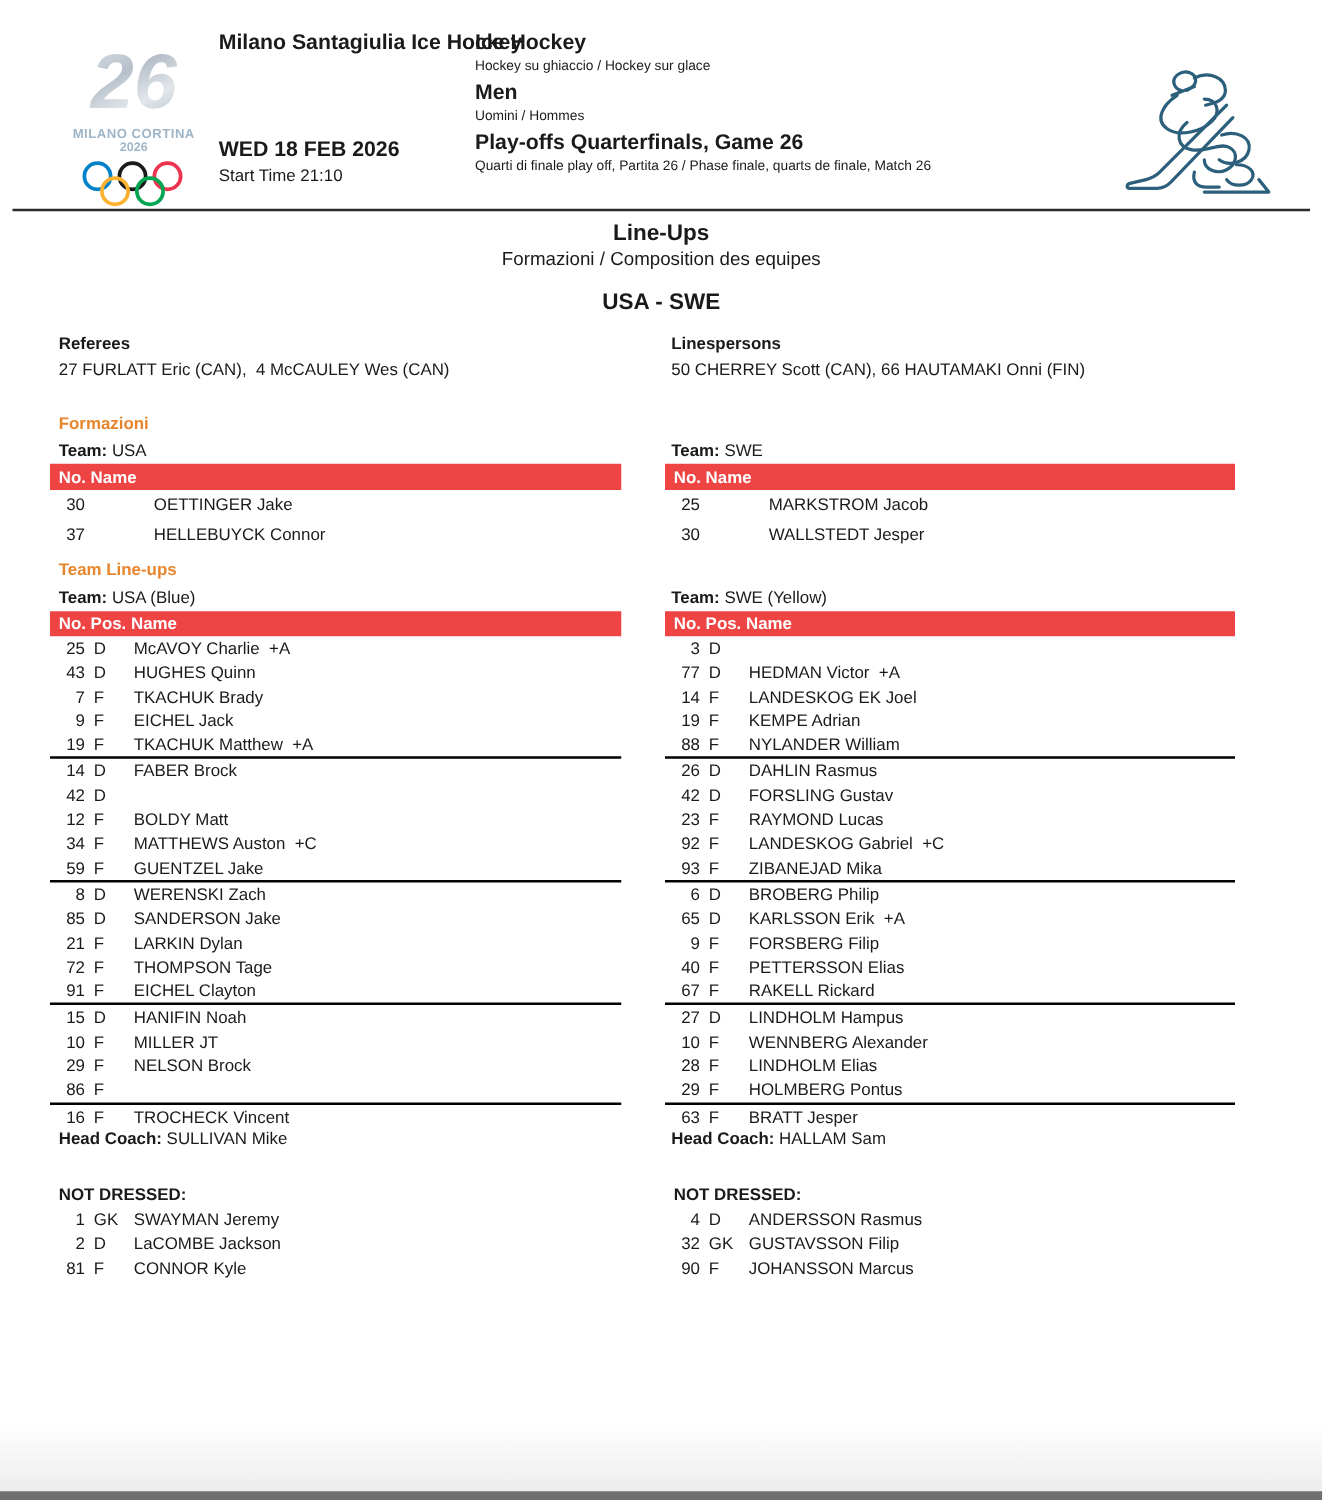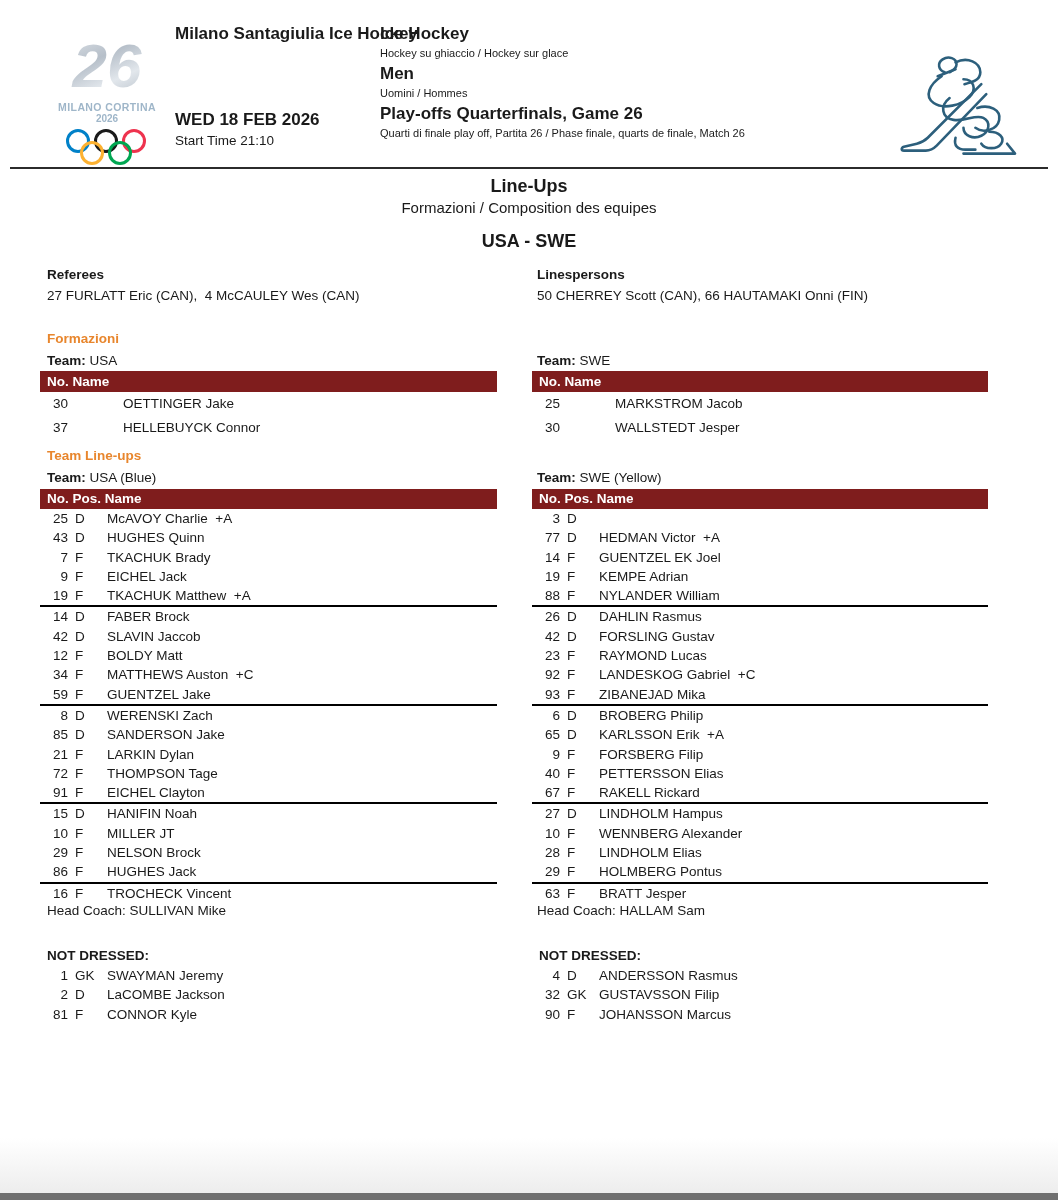--- a/index.html
+++ b/index.html
@@ -41,24 +41,24 @@
 
   
   .off-label { position:absolute; top:267px; font-size:13.5px; font-weight:bold; }
   .off-names { position:absolute; top:288px; font-size:13.5px; white-space:pre; }
 
   
   .sec-label { position:absolute; font-size:13.5px; font-weight:bold; color:#E8862D; }
   .team-line { position:absolute; font-size:13.5px; }
   .team-line .b { font-weight:bold; }
   .coach-line { position:absolute; font-size:13.5px; }
-  .coach-line .b { font-weight:normal; }
+  .coach-line .b { font-weight:bold; }
 
   .table { position:absolute; }
-  .thead { background:#7f1d1d; color:#fff; font-weight:bold; font-size:13.5px; padding-left:7px; }
+  .thead { background:#ef4444; color:#fff; font-weight:bold; font-size:13.5px; padding-left:7px; }
   .gk .thead { height:21px; line-height:21px; }
   .lu .thead { height:20px; line-height:20px; }
 
   .prow { display:flex; font-size:13.5px; }
   .gk .prow { height:23.5px; line-height:23.5px;gap:48px; }
   .lu .prow, .nd .prow { height:19.3px; line-height:19.3px; }
   .c-no   { width:28px; text-align:right; flex:0 0 auto; }
   .c-pos  { width:30px; margin-left:7px; flex:0 0 auto; }
   .c-name { flex:1; margin-left:2px; white-space:pre; }
   .gk .c-name { margin-left:7px; }
@@ -211,21 +211,20 @@
         </div>
         <div class="pgroup sep">
           <div class="prow">
             <span class="c-no">14</span>
             <span class="c-pos">D</span>
             <span class="c-name">FABER Brock</span>
           </div>
           <div class="prow">
             <span class="c-no">42</span>
             <span class="c-pos">D</span>
-            <span class="c-name">SLAVIN Jaccob</span>
           </div>
           <div class="prow">
             <span class="c-no">12</span>
             <span class="c-pos">F</span>
             <span class="c-name">BOLDY Matt</span>
           </div>
           <div class="prow">
             <span class="c-no">34</span>
             <span class="c-pos">F</span>
             <span class="c-name">MATTHEWS Auston  +C</span>
@@ -275,21 +274,20 @@
             <span class="c-name">MILLER JT</span>
           </div>
           <div class="prow">
             <span class="c-no">29</span>
             <span class="c-pos">F</span>
             <span class="c-name">NELSON Brock</span>
           </div>
           <div class="prow">
             <span class="c-no">86</span>
             <span class="c-pos">F</span>
-            <span class="c-name">HUGHES Jack</span>
           </div>
         </div>
         <div class="pgroup sep">
           <div class="prow">
             <span class="c-no">16</span>
             <span class="c-pos">F</span>
             <span class="c-name">TROCHECK Vincent</span>
           </div>
         </div>
       </div>
@@ -303,21 +301,21 @@
             <span class="c-pos">D</span>
           </div>
           <div class="prow">
             <span class="c-no">77</span>
             <span class="c-pos">D</span>
             <span class="c-name">HEDMAN Victor  +A</span>
           </div>
           <div class="prow">
             <span class="c-no">14</span>
             <span class="c-pos">F</span>
-            <span class="c-name">GUENTZEL EK Joel</span>
+            <span class="c-name">LANDESKOG EK Joel</span>
           </div>
           <div class="prow">
             <span class="c-no">19</span>
             <span class="c-pos">F</span>
             <span class="c-name">KEMPE Adrian</span>
           </div>
           <div class="prow">
             <span class="c-no">88</span>
             <span class="c-pos">F</span>
             <span class="c-name">NYLANDER William</span>

